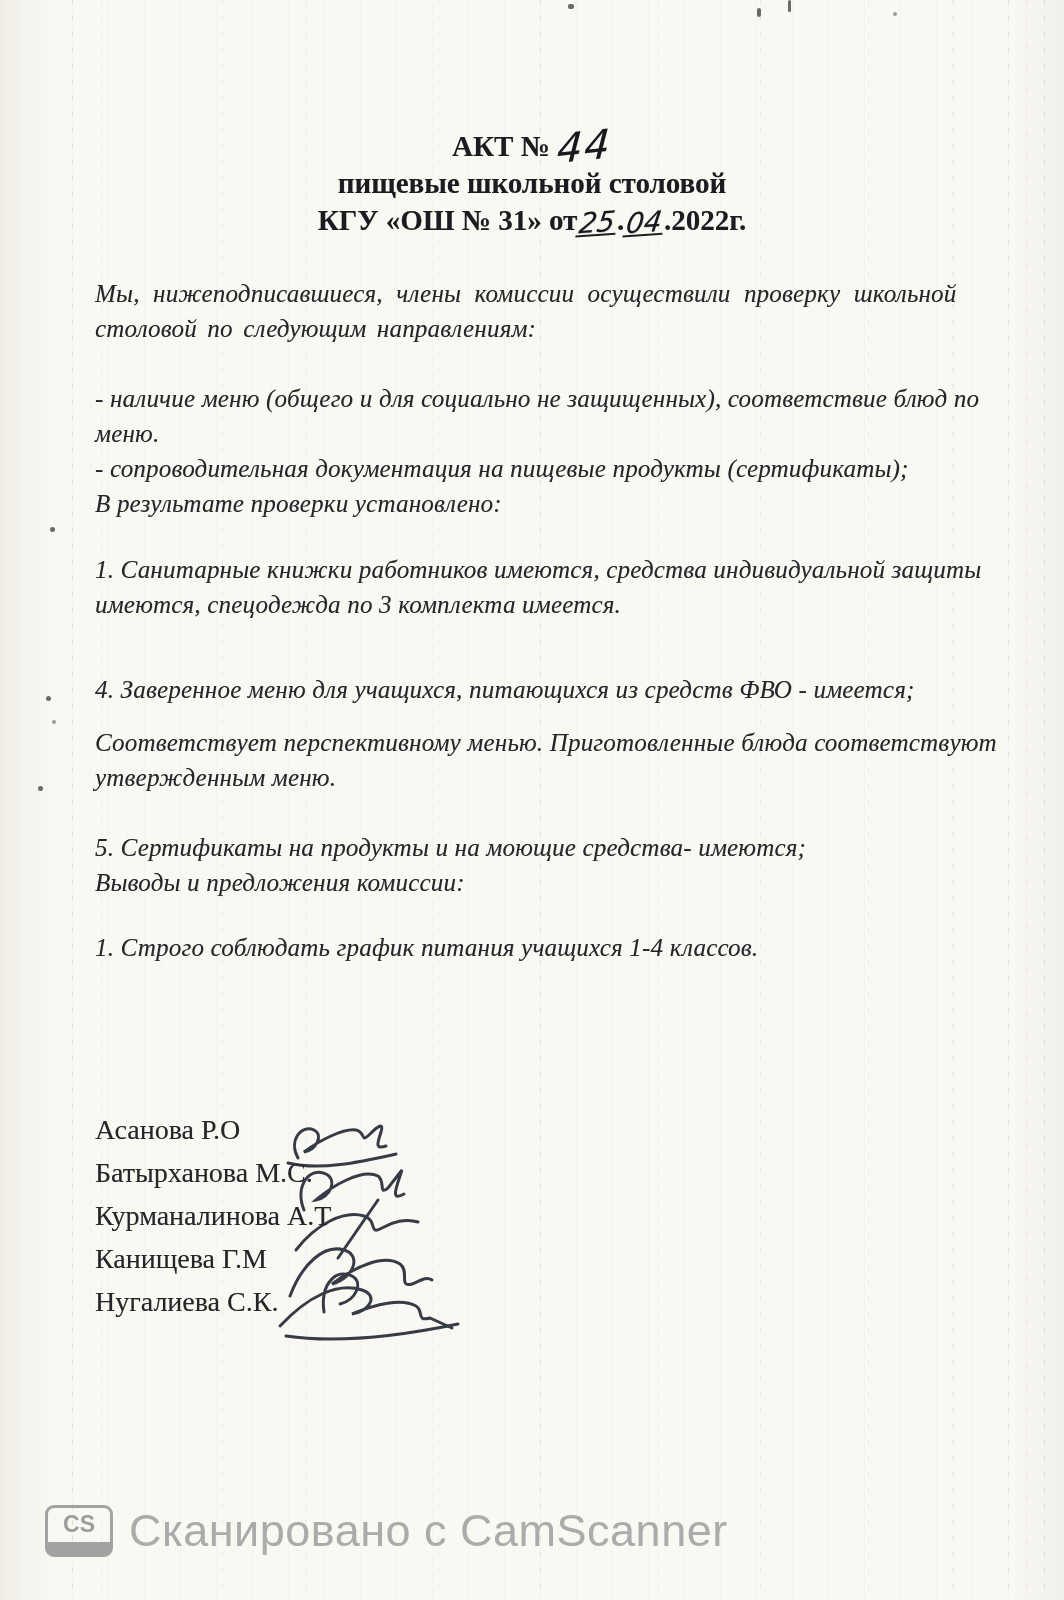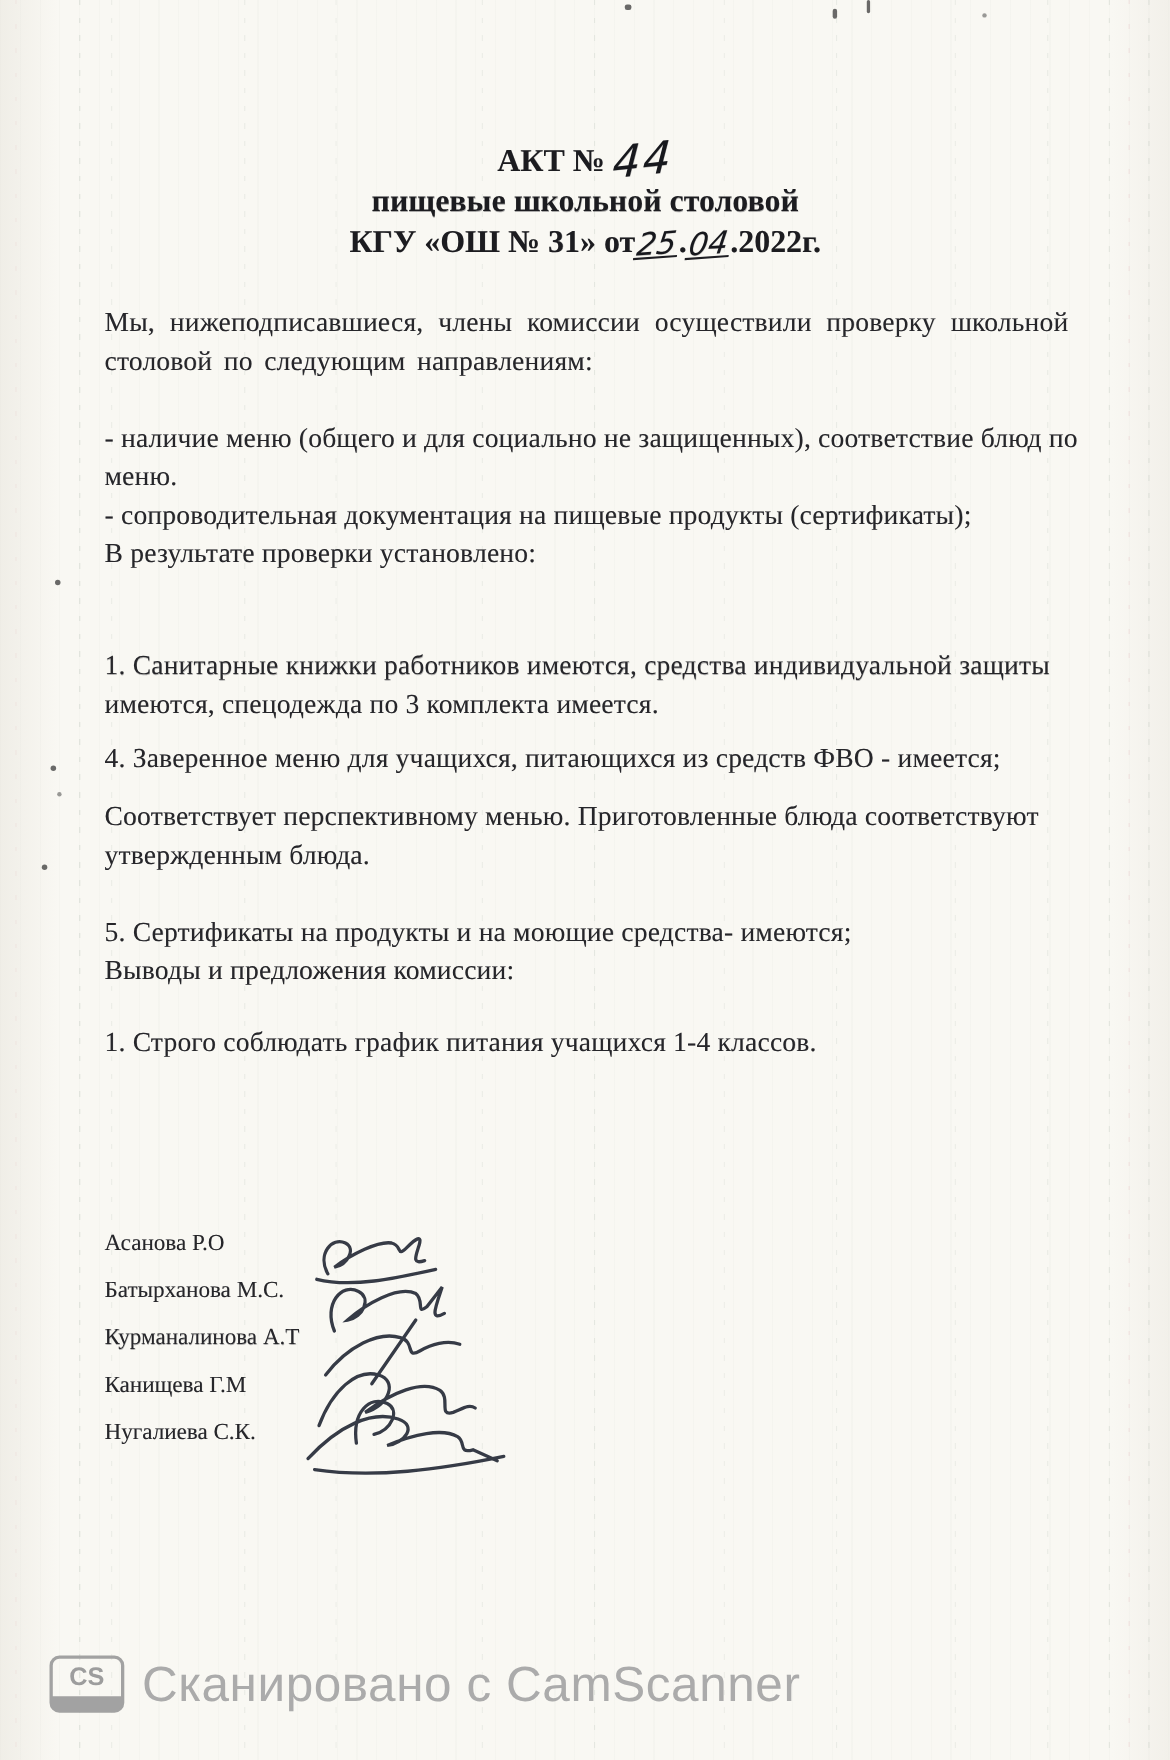--- a/index.html
+++ b/index.html
@@ -27,26 +27,26 @@
     text-shadow:.3px .3px .6px rgba(30,30,35,.35);}
   .title-line{white-space:nowrap;}
   .hand{display:inline-block;font-family:"DejaVu Sans",sans-serif;font-style:italic;
     color:#17181d;font-weight:normal;}
   .act-num{font-size:40px;line-height:30px;transform:rotate(-6deg) skewX(-10deg);
     vertical-align:-4px;letter-spacing:2px;}
   .date-digit{font-size:28px;line-height:22px;transform:rotate(-4deg) skewX(-12deg);
     border-bottom:2px solid #1d1d22;padding:0 2px;vertical-align:-2px;}
 
   .para{position:absolute;left:95px;width:848px;font-size:25px;line-height:35px;
-    text-shadow:.3px .3px .5px rgba(35,35,40,.32);letter-spacing:.2px;}
+    text-shadow:.3px .3px .5px rgba(35,35,40,.32);letter-spacing:.2px;font-style:italic;}
   .para .ln{white-space:nowrap;}
   .ws1{word-spacing:7px;}
   .ws2{word-spacing:4px;}
 
-  .signatories{position:absolute;left:95px;top:1108px;font-size:21px;line-height:43px;
+  .signatories{position:absolute;left:95px;top:1108px;font-size:28px;line-height:43px;
     text-shadow:.3px .3px .5px rgba(35,35,40,.32);}
   .sig-ink{position:absolute;left:258px;top:1098px;pointer-events:none;}
 
   .footer{position:absolute;left:45px;top:1505px;display:flex;align-items:center;
     font-family:"Liberation Sans",sans-serif;}
   .cs-logo{position:relative;width:68px;height:52px;border:3px solid #a2a2a2;border-radius:9px;
     box-sizing:border-box;color:#9d9d9d;font-weight:bold;font-size:23px;
     display:flex;justify-content:center;align-items:flex-start;padding-top:3px;letter-spacing:0;}
   .cs-bar{position:absolute;left:-1px;right:-1px;bottom:-1px;height:13px;background:#a2a2a2;
     border-radius:0 0 7px 7px;}
@@ -101,32 +101,32 @@
     <div class="ln ws2">столовой по следующим направлениям:</div>
   </div>
 
   <div class="para" style="top:381px;">
     <div class="ln">- наличие меню (общего и для социально не защищенных), соответствие блюд по</div>
     <div class="ln">меню.</div>
     <div class="ln">- сопроводительная документация на пищевые продукты (сертификаты);</div>
     <div class="ln">В результате проверки установлено:</div>
   </div>
 
-  <div class="para" style="top:552px;margin-top:36px;">
+  <div class="para" style="top:552px;">
     <div class="ln">1. Санитарные книжки работников имеются, средства индивидуальной защиты</div>
     <div class="ln">имеются, спецодежда по 3 комплекта имеется.</div>
   </div>
 
   <div class="para" style="top:672px;">
     <div class="ln">4. Заверенное меню для учащихся, питающихся из средств ФВО - имеется;</div>
   </div>
 
   <div class="para" style="top:725px;">
     <div class="ln">Соответствует перспективному менью. Приготовленные блюда соответствуют</div>
-    <div class="ln">утвержденным блюда.</div>
+    <div class="ln">утвержденным меню.</div>
   </div>
 
   <div class="para" style="top:830px;">
     <div class="ln">5. Сертификаты на продукты и на моющие средства- имеются;</div>
     <div class="ln">Выводы и предложения комиссии:</div>
   </div>
 
   <div class="para" style="top:930px;">
     <div class="ln">1. Строго соблюдать график питания учащихся 1-4 классов.</div>
   </div>

